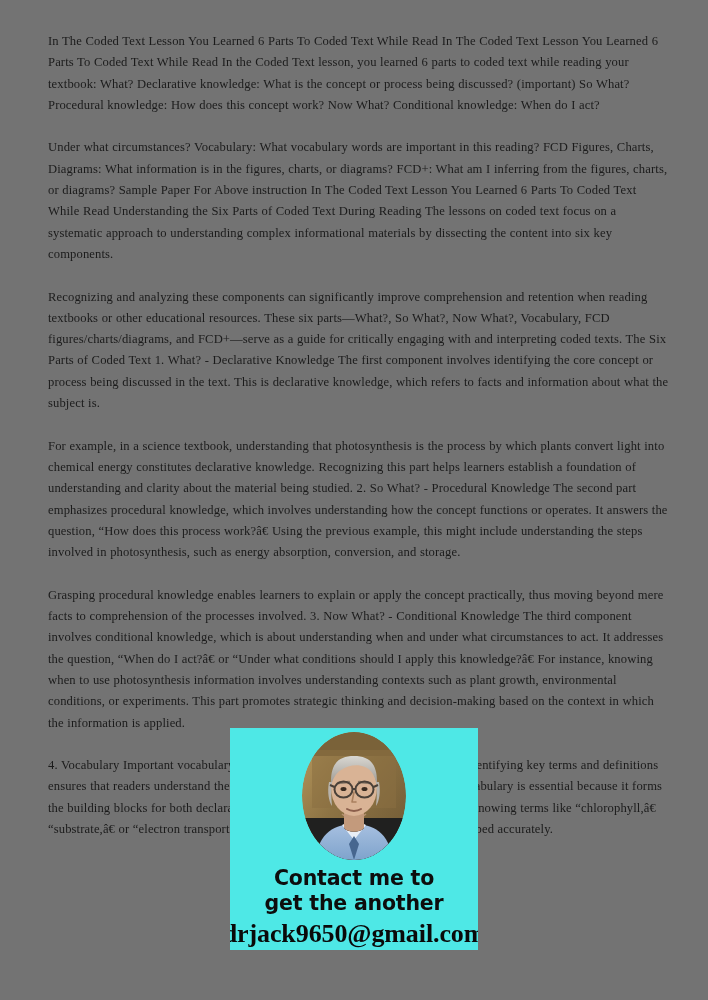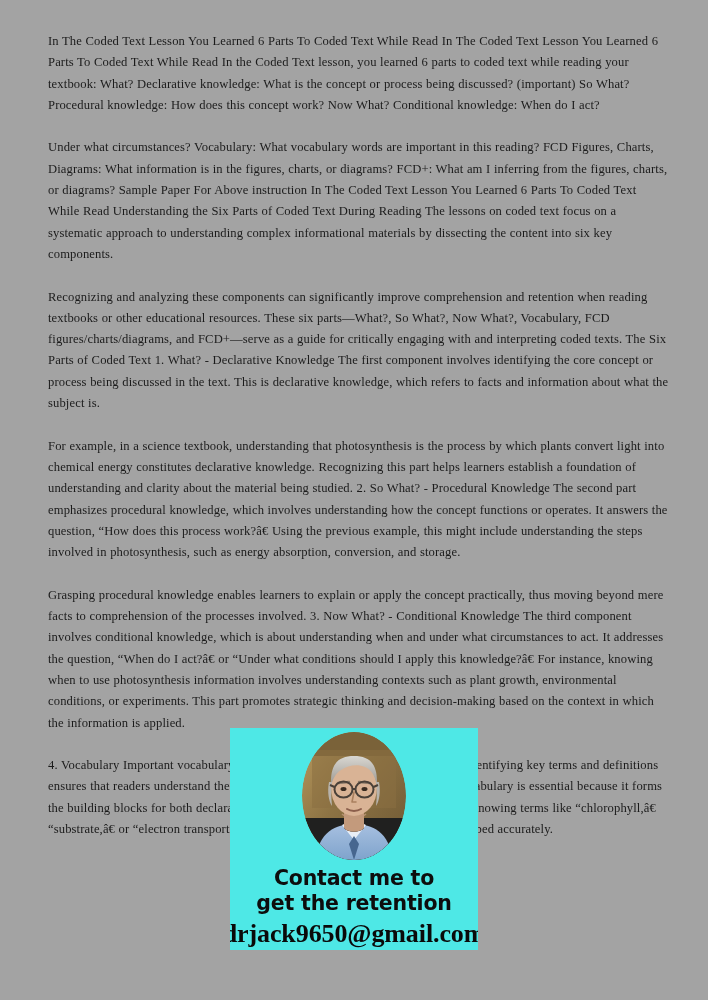--- a/index.html
+++ b/index.html
@@ -15,21 +15,21 @@
     font-family: "Liberation Serif", "DejaVu Serif", serif;
     color: #1a1a1a;
   }
 
   #page {
     position: absolute;
     left: 0;
     top: 0;
     width: 708px;
     height: 1000px;
-    background: #a3a3a3;
+    background: #737373;
   }
 
   #doc-body {
     position: absolute;
     left: 48px;
     top: 31px;
     width: 622px;
   }
 
   .para {
@@ -170,18 +170,18 @@
           <path d="M52 60 L50 70 L54 70" stroke="#a9805f" stroke-width="1.6" fill="none" stroke-linecap="round" stroke-linejoin="round"></path>
 
           <path d="M45 77 C49 79.5 55 79.5 59 77" stroke="#8c5f4c" stroke-width="2" fill="none" stroke-linecap="round"></path>
 
           <path d="M40 82 C45 87 59 87 64 82" stroke="#c09a7c" stroke-width="1.4" fill="none" opacity="0.8"></path>
         </g>
       </svg>
     </div>
 
     <div class="overlay-line" id="overlay-line1">Contact me to</div>
-    <div class="overlay-line" id="overlay-line2">get the retention</div>
+    <div class="overlay-line" id="overlay-line2">get the another</div>
     <div id="overlay-email">drjack9650@gmail.com</div>
 
   </div>
 
 </div>
 
 </body></html>

